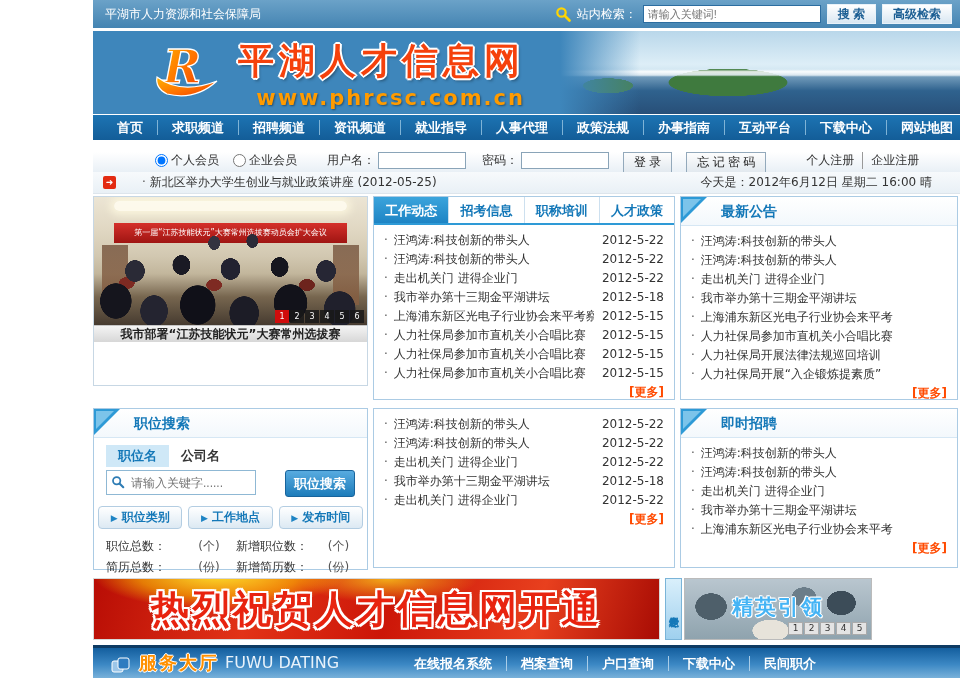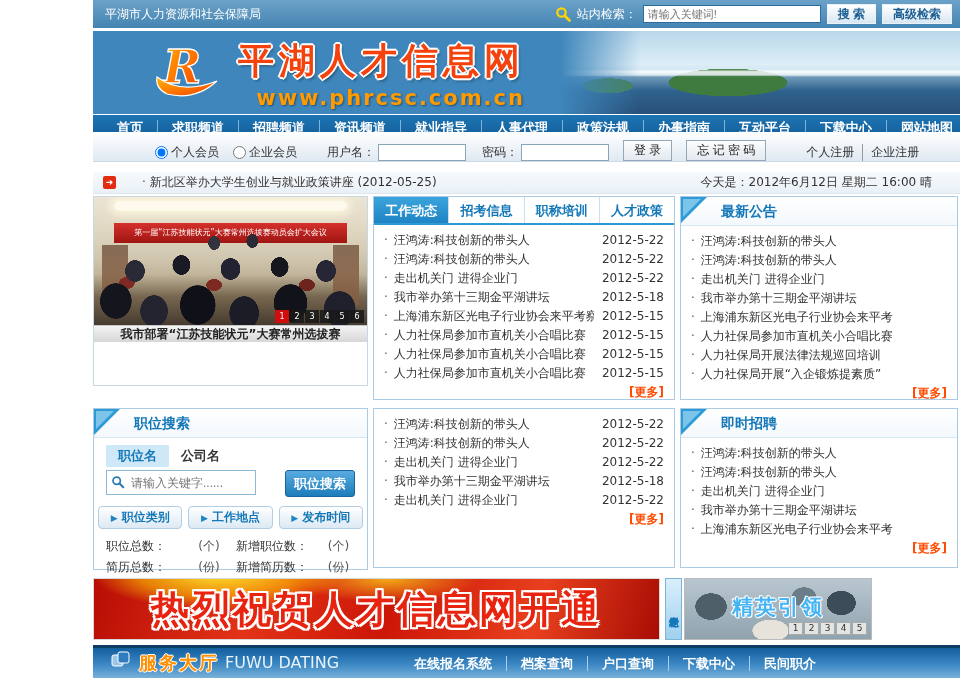--- a/index.html
+++ b/index.html
@@ -36,23 +36,23 @@
   .site-url { font-size:21px; font-weight:bold; letter-spacing:2px; color:#ff9b00; text-align:right; margin-top:0;
     text-shadow:1px 1px 2px rgba(0,0,0,.4); }
 
   
   .nav { left:93px; top:115px; width:867px; height:25px;
     background:linear-gradient(#1d74b3,#135d98); display:flex; align-items:center; padding-left:10px; }
   .nav-item { color:#fff; font-size:13px; font-weight:bold; padding:0 14px; line-height:15px; cursor:pointer; white-space:nowrap; }
   .nav-item + .nav-item { border-left:1px solid #7fb3d6; }
 
   
-  .loginbar { left:93px; top:132px; width:867px; height:30px;
+  .loginbar { left:93px; top:152px; width:867px; height:30px;
     background:linear-gradient(#ffffff,#dfe9f2); border-bottom:1px solid #cdd9e4;
-    display:flex; align-items:flex-end; font-size:12px; color:#333; }
+    display:flex; align-items:flex-start; font-size:12px; color:#333; }
   .loginbar label { margin-right:14px; display:flex; align-items:center; gap:3px; cursor:pointer; }
   .loginbar .radios { margin-left:62px; display:flex; }
   .loginbar .fld { margin-left:16px; }
   .loginbar input[type=text], .loginbar input[type=password] { width:88px; height:17px; border:1px solid #8aa4b8; margin-left:3px; }
   .lbtn { margin-left:14px; height:21px; padding:0 10px; background:linear-gradient(#fdfdfd,#e2e9ef);
     border:1px solid #93a9bb; border-radius:0; font-size:12px; color:#222; cursor:pointer; }
   .reg { margin-left:32px; display:flex; }
   .reg span { padding:0 8px; cursor:pointer; }
   .reg span + span { border-left:1px solid #999; }
 
@@ -174,21 +174,21 @@
   .special .txt { position:absolute; left:50%; top:14px; transform:translateX(-50%);
     font-size:21px; font-weight:bold; letter-spacing:2px; color:#45b4f5; white-space:nowrap;
     text-shadow:-1px 0 #fff,1px 0 #fff,0 -1px #fff,0 1px #fff,-1px -1px #fff,1px 1px #fff; }
   .spager { position:absolute; right:4px; bottom:4px; display:flex; gap:1px; }
   .spager span { width:15px; height:13px; background:#e4e4e4; border:1px solid #aaa; color:#333;
     font-size:9px; line-height:11px; text-align:center; cursor:pointer; }
 
   
   .footerbar { left:93px; top:645px; width:867px; height:33px; border-top:3px solid #0e3b63;
     background:linear-gradient(#135e9e,#3c88c4 55%,#78b1da); display:flex; align-items:center; color:#fff; }
-  .fh-left { display:flex; align-items:flex-start; margin-left:18px; flex:1; }
+  .fh-left { display:flex; align-items:flex-end; margin-left:18px; flex:1; }
   .fh-title { margin-left:8px; font-size:18px; font-weight:bold; letter-spacing:2px; color:#ff9000;
     text-shadow:-1px 0 #fff,1px 0 #fff,0 -1px #fff,0 1px #fff; }
   .fh-sub { margin-left:6px; font-size:16px; color:#e8f2fa; align-self:flex-end; padding-bottom:3px; }
   .flinks { display:flex; margin-right:130px; }
   .flink { color:#fff; font-size:13px; font-weight:bold; padding:0 14px; line-height:15px; cursor:pointer; white-space:nowrap; }
   .flink + .flink { border-left:1px solid #a9cde8; }
 </style>
 </head>
 <body>
 

